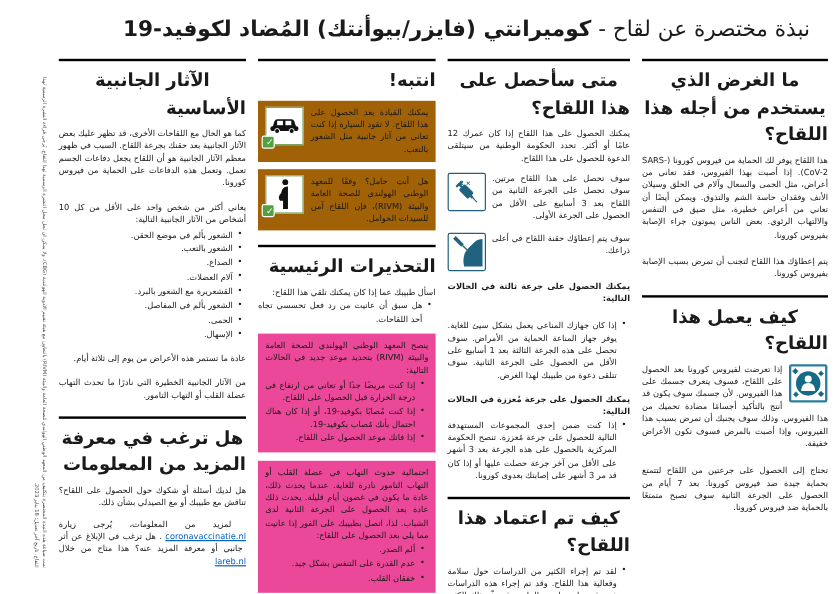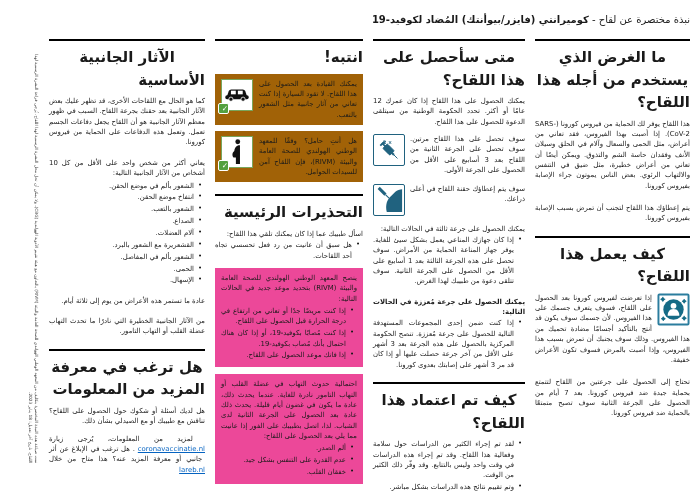--- a/index.html
+++ b/index.html
@@ -1,18 +1,18 @@
 <!DOCTYPE html>
 <html lang="ar" dir="rtl"><head>
 <meta charset="utf-8">
 <style>
   html,body{margin:0;padding:0;background:#ffffff;}
   body{width:700px;height:495px;font-family:"DejaVu Sans",sans-serif;color:#1a1a1a;direction:rtl;overflow:hidden;}
   .page{position:relative;width:700px;height:495px;box-sizing:border-box;padding:12px 10px 6px 6px;overflow:hidden;}
-  .title{font-size:10px;padding-left:4px;margin:2px 0 14px 0;white-space:nowrap;}
+  .title{font-size:18px;padding-left:4px;margin:2px 15px 14px 0;white-space:nowrap;}
   .title .lead{font-weight:400;}
   .title .b{font-weight:700;}
   .cols{display:flex;gap:10px;align-items:flex-start;}
   .col{flex:0 0 auto;font-size:6.9px;line-height:1.5;text-align:justify;text-align-last:right;}
   .col-a{width:155px;}
   .col-b{width:152px;}
   .col-c{width:148px;}
   .col-d{width:156px;}
   .sec{border-top:2px solid #000;padding-top:3px;margin-bottom:12px;}
   h2{font-size:15px;font-weight:700;margin:2px 0 5px;text-align:center;}
@@ -106,21 +106,21 @@
           <div class="tile">
             <svg width="27" height="27" viewBox="0 0 30 30">
               <path d="M29 29 L12 29 C10 21 12.5 15 16.5 11.5 L21.5 6.5 C23.5 4.5 26.5 3.5 29 3.5 Z" fill="#20627f"></path>
               <g stroke="#20627f">
                 <line x1="3" y1="2" x2="10.5" y2="9.5" stroke-width="3.4"></line>
                 <line x1="10.5" y1="9.5" x2="14.5" y2="13.5" stroke-width="1.2"></line>
               </g>
             </svg>
           </div>
         </div>
-        <p style="margin-bottom:1px;font-weight:400;">يمكنك الحصول على جرعة ثالثة في الحالات التالية:</p>
+        <p style="margin-bottom:12px;font-weight:700;">يمكنك الحصول على جرعة ثالثة في الحالات التالية:</p>
         <ul class="bul">
           <li>إذا كان جهازك المناعي يعمل بشكل سيئ للغاية. يوفر جهاز المناعة الحماية من الأمراض. سوف تحصل على هذه الجرعة الثالثة بعد 1 أسابيع على الأقل من الحصول على الجرعة الثانية. سوف تتلقى دعوة من طبيبك لهذا الغرض.</li>
         </ul>
         <p style="margin:10px 0 1px;font-weight:700;">يمكنك الحصول على جرعة مُعززة في الحالات التالية:</p>
         <ul class="bul">
           <li>إذا كنت ضمن إحدى المجموعات المستهدفة التالية للحصول على جرعة مُعززة. تنصح الحكومة المركزية بالحصول على هذه الجرعة بعد 3 أشهر على الأقل من آخر جرعة حصلت عليها أو إذا كان قد مر 3 أشهر على إصابتك بعدوى كورونا.</li>
         </ul>
       </div>
       <div class="sec">
         <h2>كيف تم اعتماد هذا اللقاح؟</h2>
@@ -185,21 +185,20 @@
       </div>
     </section>
 
     <section class="col col-d">
       <div class="sec">
         <h2>الآثار الجانبية الأساسية</h2>
         <p>كما هو الحال مع اللقاحات الأخرى، قد تظهر عليك بعض الآثار الجانبية بعد حقنك بجرعة اللقاح. السبب في ظهور معظم الآثار الجانبية هو أن اللقاح يجعل دفاعات الجسم تعمل. وتعمل هذه الدفاعات على الحماية من فيروس كورونا.</p>
         <p style="margin:10px 0 2px;">يعاني أكثر من شخص واحد على الأقل من كل 10 أشخاص من الآثار الجانبية التالية:</p>
         <ul class="bul">
           <li>الشعور بألم في موضع الحقن.</li>
-          <li>انتفاخ موضع الحقن.</li>
           <li>الشعور بالتعب.</li>
           <li>الصداع.</li>
           <li>آلام العضلات.</li>
           <li>القشعريرة مع الشعور بالبرد.</li>
           <li>الشعور بألم في المفاصل.</li>
           <li>الحمى.</li>
           <li>الإسهال.</li>
         </ul>
         <p style="margin-top:10px;">عادة ما تستمر هذه الأعراض من يوم إلى ثلاثة أيام.</p>
         <p style="margin-top:10px;">من الآثار الجانبية الخطيرة التي نادرًا ما تحدث التهاب عضلة القلب أو التهاب التامور.</p>

